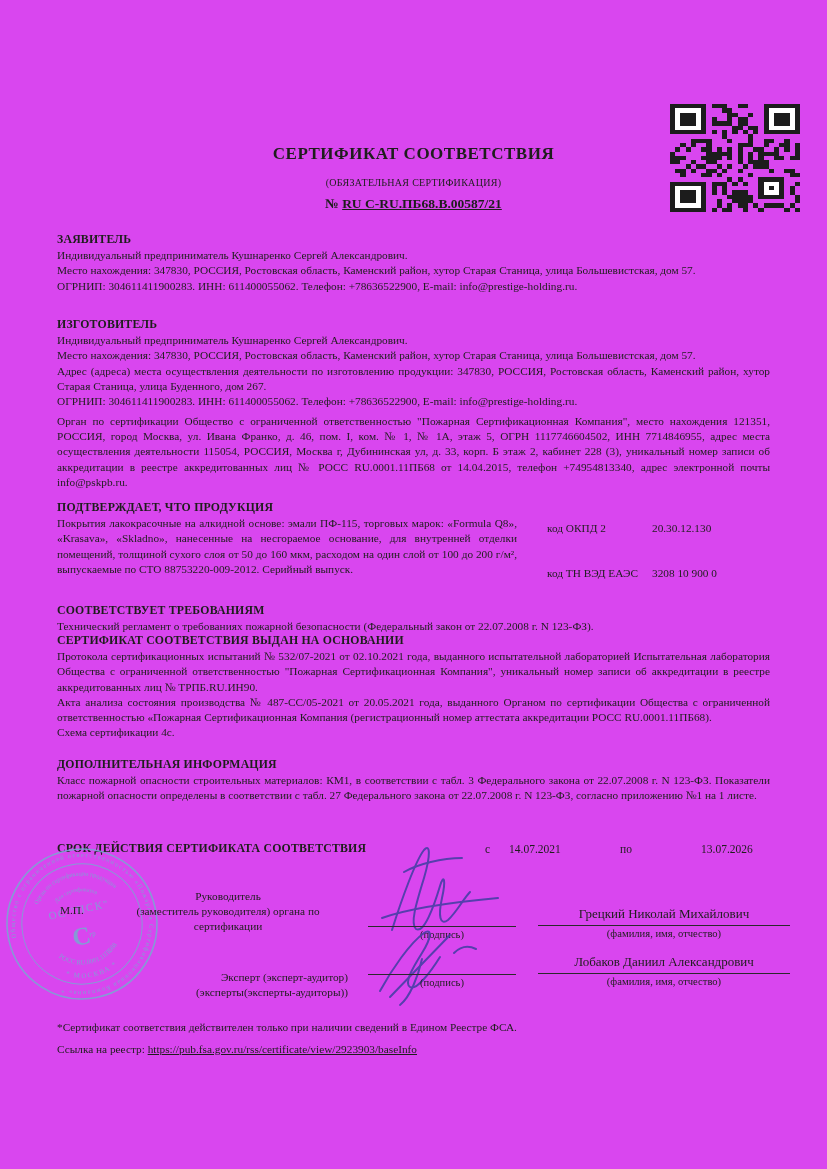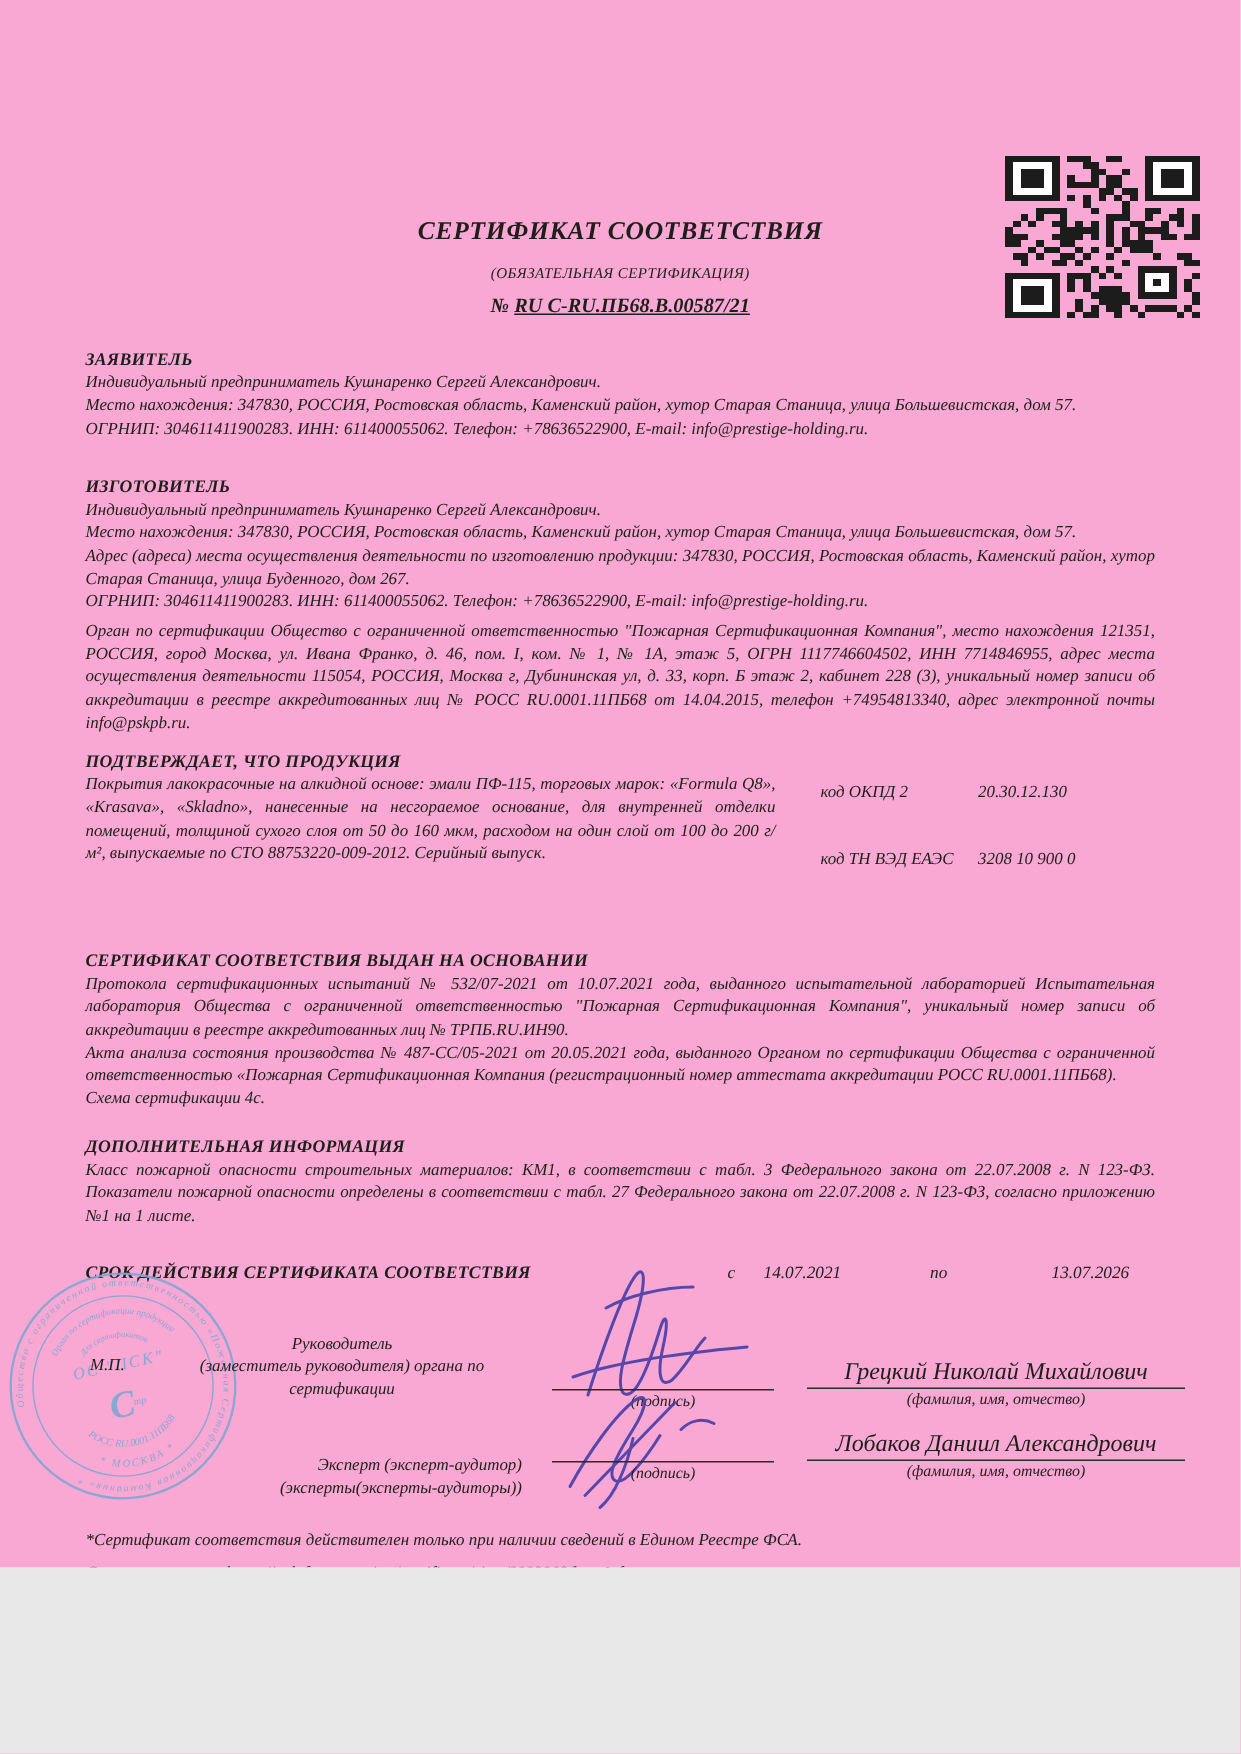--- a/index.html
+++ b/index.html
@@ -1,39 +1,39 @@
 <!DOCTYPE html>
 <html><head>
 <meta charset="utf-8">
 <style>
   html,body{margin:0;padding:0;background:#e8e8e8;}
   .page{
-    position:relative;width:827px;height:1045px;margin:0 auto;background:#f9a8d4;
-    font-family:"Liberation Serif","DejaVu Serif",serif;color:#1e1e1c;overflow:hidden;font-style:italic;
+    position:relative;width:827px;height:1169px;margin:0 auto;background:#d946ef;
+    font-family:"Liberation Serif","DejaVu Serif",serif;color:#1e1e1c;overflow:hidden;
   }
   .abs{position:absolute;}
   .center{text-align:center;}
   .doc-title{left:0;right:0;top:144px;font-size:17px;font-weight:bold;letter-spacing:.5px;}
   .doc-subtitle{left:0;right:0;top:177px;font-size:10px;letter-spacing:.3px;}
   .doc-number{left:0;right:0;top:196px;font-size:13.5px;font-weight:bold;}
   .doc-number .num{text-decoration:underline;}
   .section{left:57px;width:713px;font-size:11.3px;line-height:15.2px;}
   .heading{font-weight:bold;font-size:11.8px;letter-spacing:.2px;margin-bottom:1px;}
   .para{text-align:justify;}
   .prod-desc{width:460px;}
   .codes{position:absolute;left:490px;top:21px;width:240px;}
   .code-row{display:flex;margin-bottom:0;}
   .code-row.second{margin-top:30px;}
   .code-label{width:105px;flex:0 0 105px;}
   .validity .heading{display:inline-block;}
   .v-item{position:absolute;top:1px;font-size:11.5px;}
   .sig-label{font-size:11.3px;line-height:15px;text-align:center;}
   .rule{border-bottom:1.2px solid #2a2a2a;}
   .caption{font-size:10.6px;text-align:center;}
-  .name-line{font-size:16px;text-align:center;}
+  .name-line{font-size:13px;text-align:center;}
   .footer-note{left:57px;font-size:11.3px;}
   .registry a{color:#1e1e1c;text-decoration:underline;}
   .qr{left:670px;top:104px;}
   .stamp{left:4px;top:846px;width:156px;height:156px;transform:rotate(-12deg);opacity:.88;}
   .signature-svg{pointer-events:none;}
 </style>
 </head>
 <body>
 
 <div class="page">
@@ -269,24 +269,28 @@
         <span class="code-label">код ОКПД 2</span>
         <span>20.30.12.130</span>
       </div>
       <div class="code-row second">
         <span class="code-label">код ТН ВЭД ЕАЭС</span>
         <span>3208 10 900 0</span>
       </div>
     </div>
   </div>
 
+  <div class="abs section" style="top:603px;">
+    <div class="heading">СООТВЕТСТВУЕТ ТРЕБОВАНИЯМ</div>
+    <div class="para">Технический регламент о требованиях пожарной безопасности (Федеральный закон от 22.07.2008 г. N 123-ФЗ).</div>
+  </div>
 
   <div class="abs section" style="top:633px;">
     <div class="heading">СЕРТИФИКАТ СООТВЕТСТВИЯ ВЫДАН НА ОСНОВАНИИ</div>
-    <div class="para">Протокола сертификационных испытаний № 532/07-2021 от 10.07.2021 года, выданного испытательной лабораторией Испытательная лаборатория Общества с ограниченной ответственностью "Пожарная Сертификационная Компания", уникальный номер записи об аккредитации в реестре аккредитованных лиц № ТРПБ.RU.ИН90.</div>
+    <div class="para">Протокола сертификационных испытаний № 532/07-2021 от 02.10.2021 года, выданного испытательной лабораторией Испытательная лаборатория Общества с ограниченной ответственностью "Пожарная Сертификационная Компания", уникальный номер записи об аккредитации в реестре аккредитованных лиц № ТРПБ.RU.ИН90.</div>
     <div class="para">Акта анализа состояния производства № 487-СС/05-2021 от 20.05.2021 года, выданного Органом по сертификации Общества с ограниченной ответственностью «Пожарная Сертификационная Компания (регистрационный номер аттестата аккредитации РОСС RU.0001.11ПБ68).</div>
     <div class="para">Схема сертификации 4с.</div>
   </div>
 
   <div class="abs section" style="top:757px;">
     <div class="heading">ДОПОЛНИТЕЛЬНАЯ ИНФОРМАЦИЯ</div>
     <div class="para">Класс пожарной опасности строительных материалов: КМ1, в соответствии с табл. 3 Федерального закона от 22.07.2008 г. N 123-ФЗ. Показатели пожарной опасности определены в соответствии с табл. 27 Федерального закона от 22.07.2008 г. N 123-ФЗ, согласно приложению №1 на 1 листе.</div>
   </div>
 
   <div class="abs section validity" style="top:841px;">

